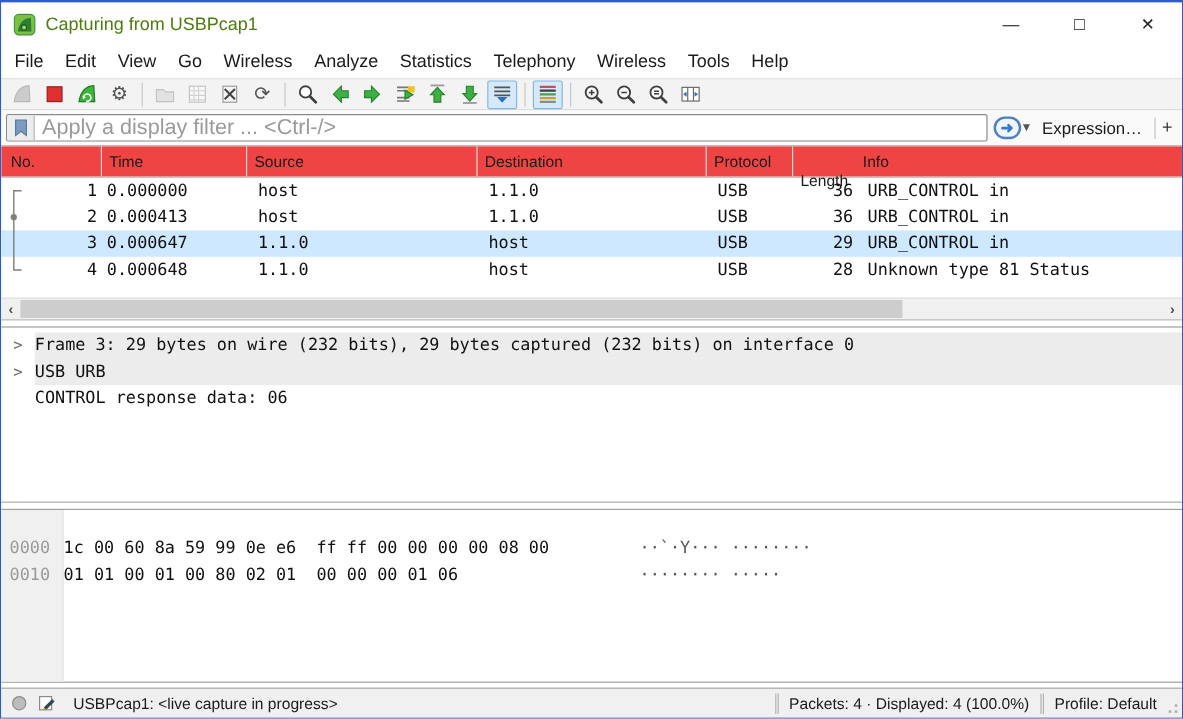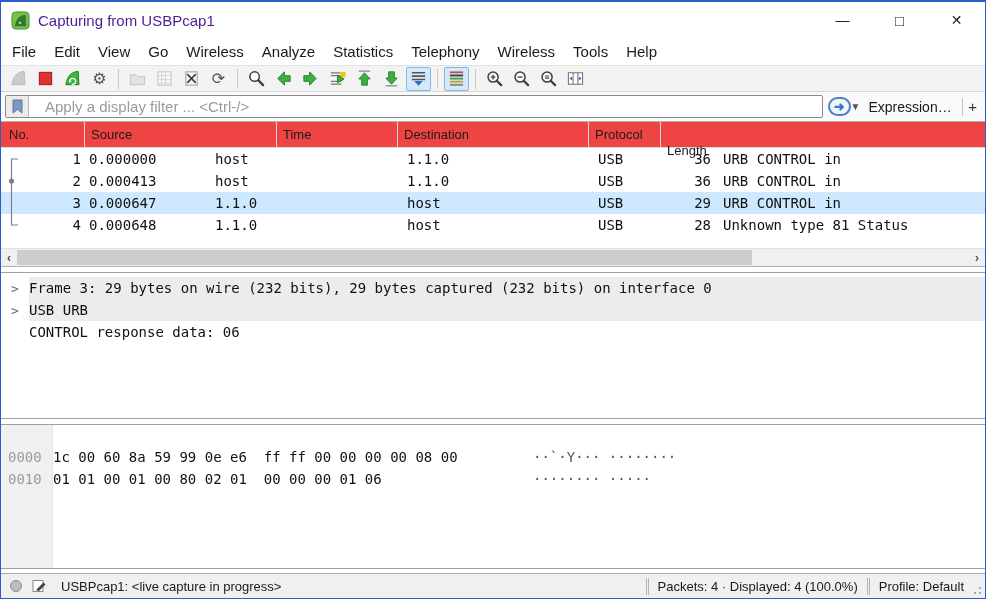--- a/index.html
+++ b/index.html
@@ -5,40 +5,40 @@
   * { box-sizing: border-box; margin: 0; padding: 0; }
   body { margin: 0; background: #e8e8e8; font-family: "Liberation Sans", sans-serif; }
   .window {
     position: relative; width: 986px; height: 599px; background: #fff;
     border: 1px solid var(--accent, #2a5ccc); border-top: 2px solid var(--accent, #2a5ccc);
     display: flex; flex-direction: column; overflow: hidden;
   }
   
   .titlebar { height: 36px; display: flex; align-items: center; background: #fff; flex: 0 0 auto; }
   .titlebar .app-icon { margin: 0 8px 0 10px; width: 19px; height: 19px; }
-  .titlebar .title { font-size: 15px; color: #4c1d95; }
+  .titlebar .title { font-size: 15px; color: #4d7c0f; }
   .win-controls { margin-left: auto; display: flex; height: 100%; }
   .win-btn { width: 57px; display: flex; align-items: center; justify-content: center; font-size: 14px; color: #222; cursor: default; }
   .win-btn.max { font-size: 15px; }
   
   .menubar { height: 27px; display: flex; align-items: center; padding-left: 2px; background: #fff; font-size: 15px; color: #1a1a1a; flex: 0 0 auto; }
   .menu-item { padding: 0 9px; height: 100%; display: flex; align-items: center; }
   
   .toolbar { height: 27px; background: var(--toolbar-bg, #f3f3f3); border-top: 1px solid #e2e2e2; border-bottom: 1px solid #d6d6d6; display: flex; align-items: center; padding-left: 4px; flex: 0 0 auto; }
   .tb-btn { width: 25px; height: 24px; display: flex; align-items: center; justify-content: center; margin: 0 1px; border: 1px solid transparent; border-radius: 2px; }
   .tb-btn svg { width: 19px; height: 19px; display: block; }
   .tb-btn.active { background: var(--active-icon-bg, #d5e9fa); border-color: var(--active-icon-border, #84b7e2); }
   .tb-btn.disabled { opacity: .45; filter: grayscale(1); }
   .tb-sep { width: 1px; height: 20px; background: #c8c8c8; margin: 0 5px; }
   .tb-glyph { font-size: 16px; color: #555; line-height: 1; }
   
   .filterbar { height: 29px; display: flex; align-items: center; background: #fafafa; padding: 0 6px 0 4px; flex: 0 0 auto; }
   .filter-field { flex: 0 0 auto; width: 818px; height: 23px; background: #fff; border: 1px solid #8a8a8a; border-radius: 2px; display: flex; align-items: center; overflow: hidden; }
   .bookmark-btn { width: 23px; height: 100%; background: #ececec; border-right: 1px solid #b8b8b8; display: flex; align-items: center; justify-content: center; }
-  .filter-input { flex: 1; border: none; outline: none; height: 100%; font-size: 15px; color: #333; padding-left: 16px; font-family: "Liberation Sans", sans-serif; background: transparent; }
+  .filter-input { flex: 1; border: none; outline: none; height: 100%; font-size: 18px; color: #333; padding-left: 6px; font-family: "Liberation Sans", sans-serif; background: transparent; }
   .filter-input::placeholder { color: #9a9a9a; }
   .apply-btn { margin-left: 5px; width: 36px; height: 19px; border: 2px solid #4f7fc0; border-radius: 10px; background: #eef5fd; display: flex; align-items: center; justify-content: center; color: #3c78c8; font-size: 13px; font-weight: bold; line-height: 1; }
   .caret-btn { width: 16px; text-align: center; color: #555; font-size: 10px; }
   .expression-btn { margin: 0 6px 0 8px; font-size: 14px; color: #1a1a1a; }
   .filter-sep { width: 1px; height: 18px; background: #c4c4c4; margin: 0 4px; }
   .add-btn { width: 22px; text-align: center; font-size: 15px; color: #333; }
   
   .packet-pane { height: 146px; border-top: 1px solid #b0b0b0; border-bottom: 1px solid #b0b0b0; position: relative; background: #fff; flex: 0 0 auto; }
   .plist-header { height: 26px; display: flex; border-bottom: 1px solid #d8d8d8; font-size: 13px; color: #1a1a1a; background: #ef4444; }
   .plist-header .col { border-right: 1px solid #d8d8d8; display: flex; align-items: center; padding-left: 6px; }
@@ -264,25 +264,26 @@
       <span>▼</span>
     </div>
     <div class="expression-btn">Expression…</div>
     <div class="filter-sep"></div>
     <div class="add-btn">+</div>
   </div>
 
   <div class="packet-pane">
     <div class="plist-header">
       <div class="col c-no">No.</div>
+      <div class="col c-time">Time</div>
       <div class="col c-src">Source</div>
-      <div class="col c-time">Time</div>
       <div class="col c-dst">Destination</div>
       <div class="col c-proto">Protocol</div>
       <div class="col c-len">Length</div>
+      <div class="col c-info">Info</div>
     </div>
     <div class="plist-rows">
       <svg class="bracket" width="16" height="88">
         <path d="M13 11 H6.5 V77 H13" fill="none" stroke="#808080" stroke-width="1.2"></path>
         <circle cx="6.5" cy="33" r="2.6" fill="#808080"></circle>
       </svg>
       <div class="prow">
         <div class="cell c-no">1</div>
         <div class="cell c-time">0.000000</div>
         <div class="cell c-src">host</div>

